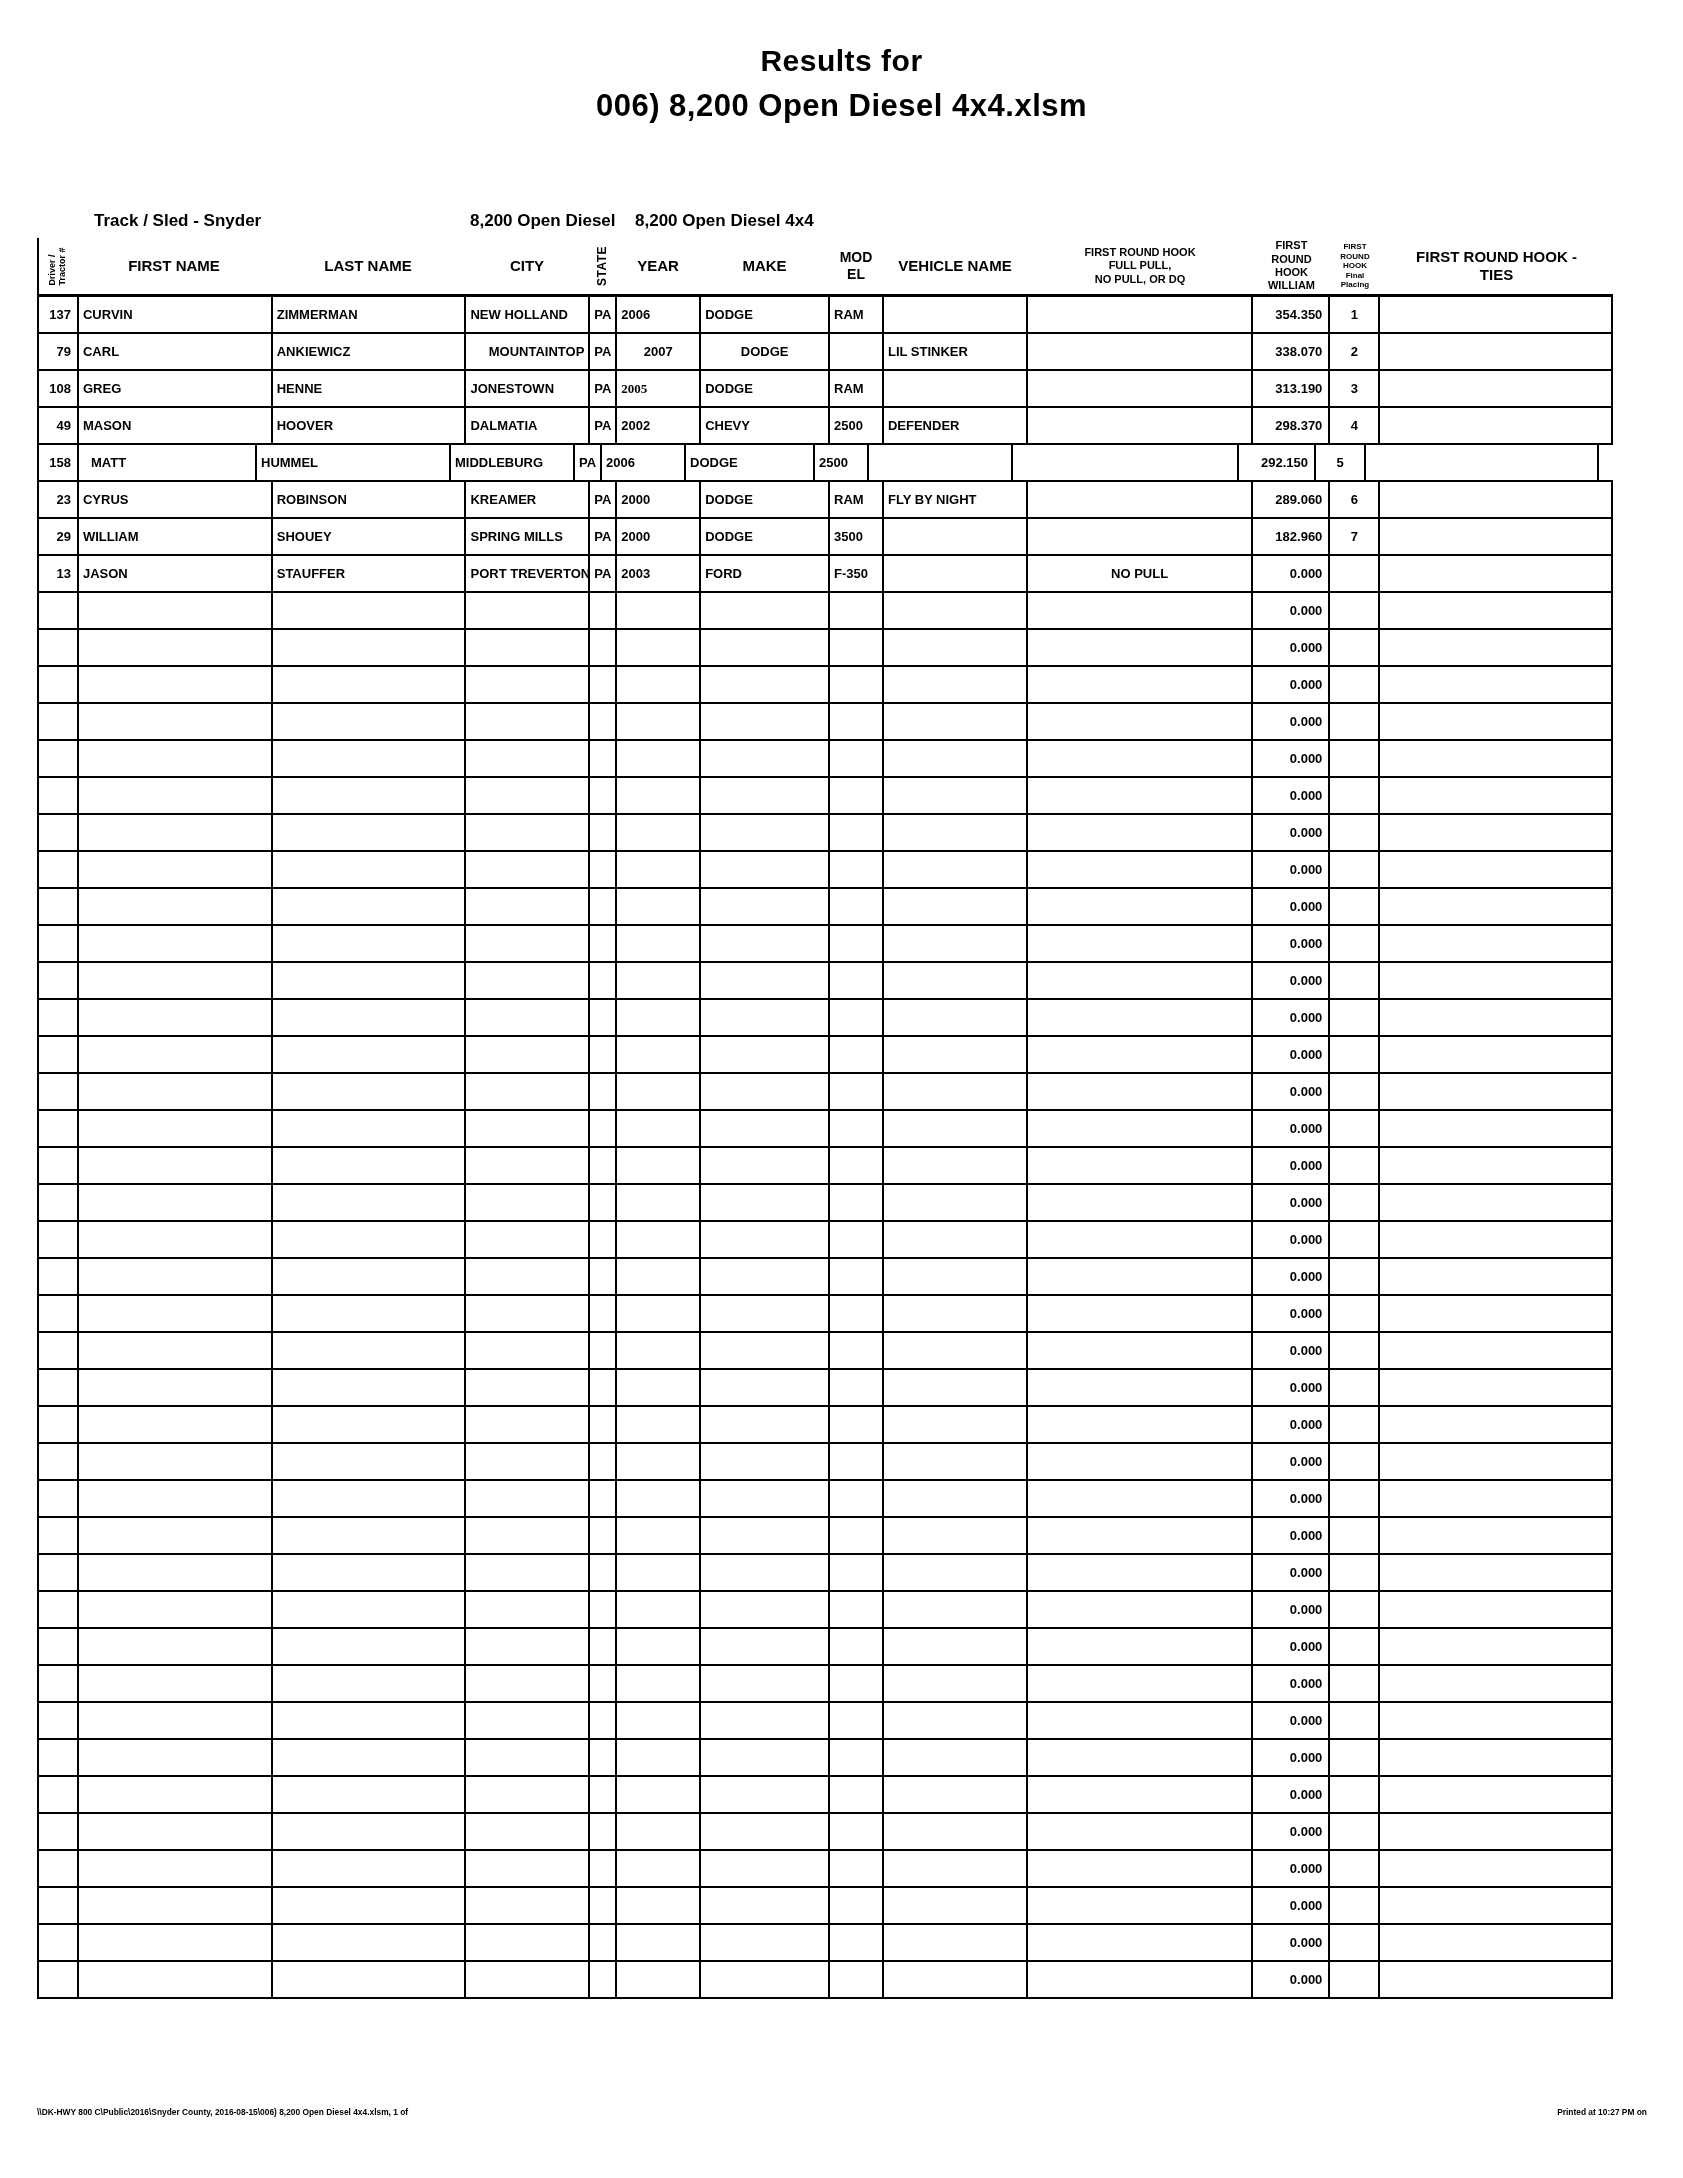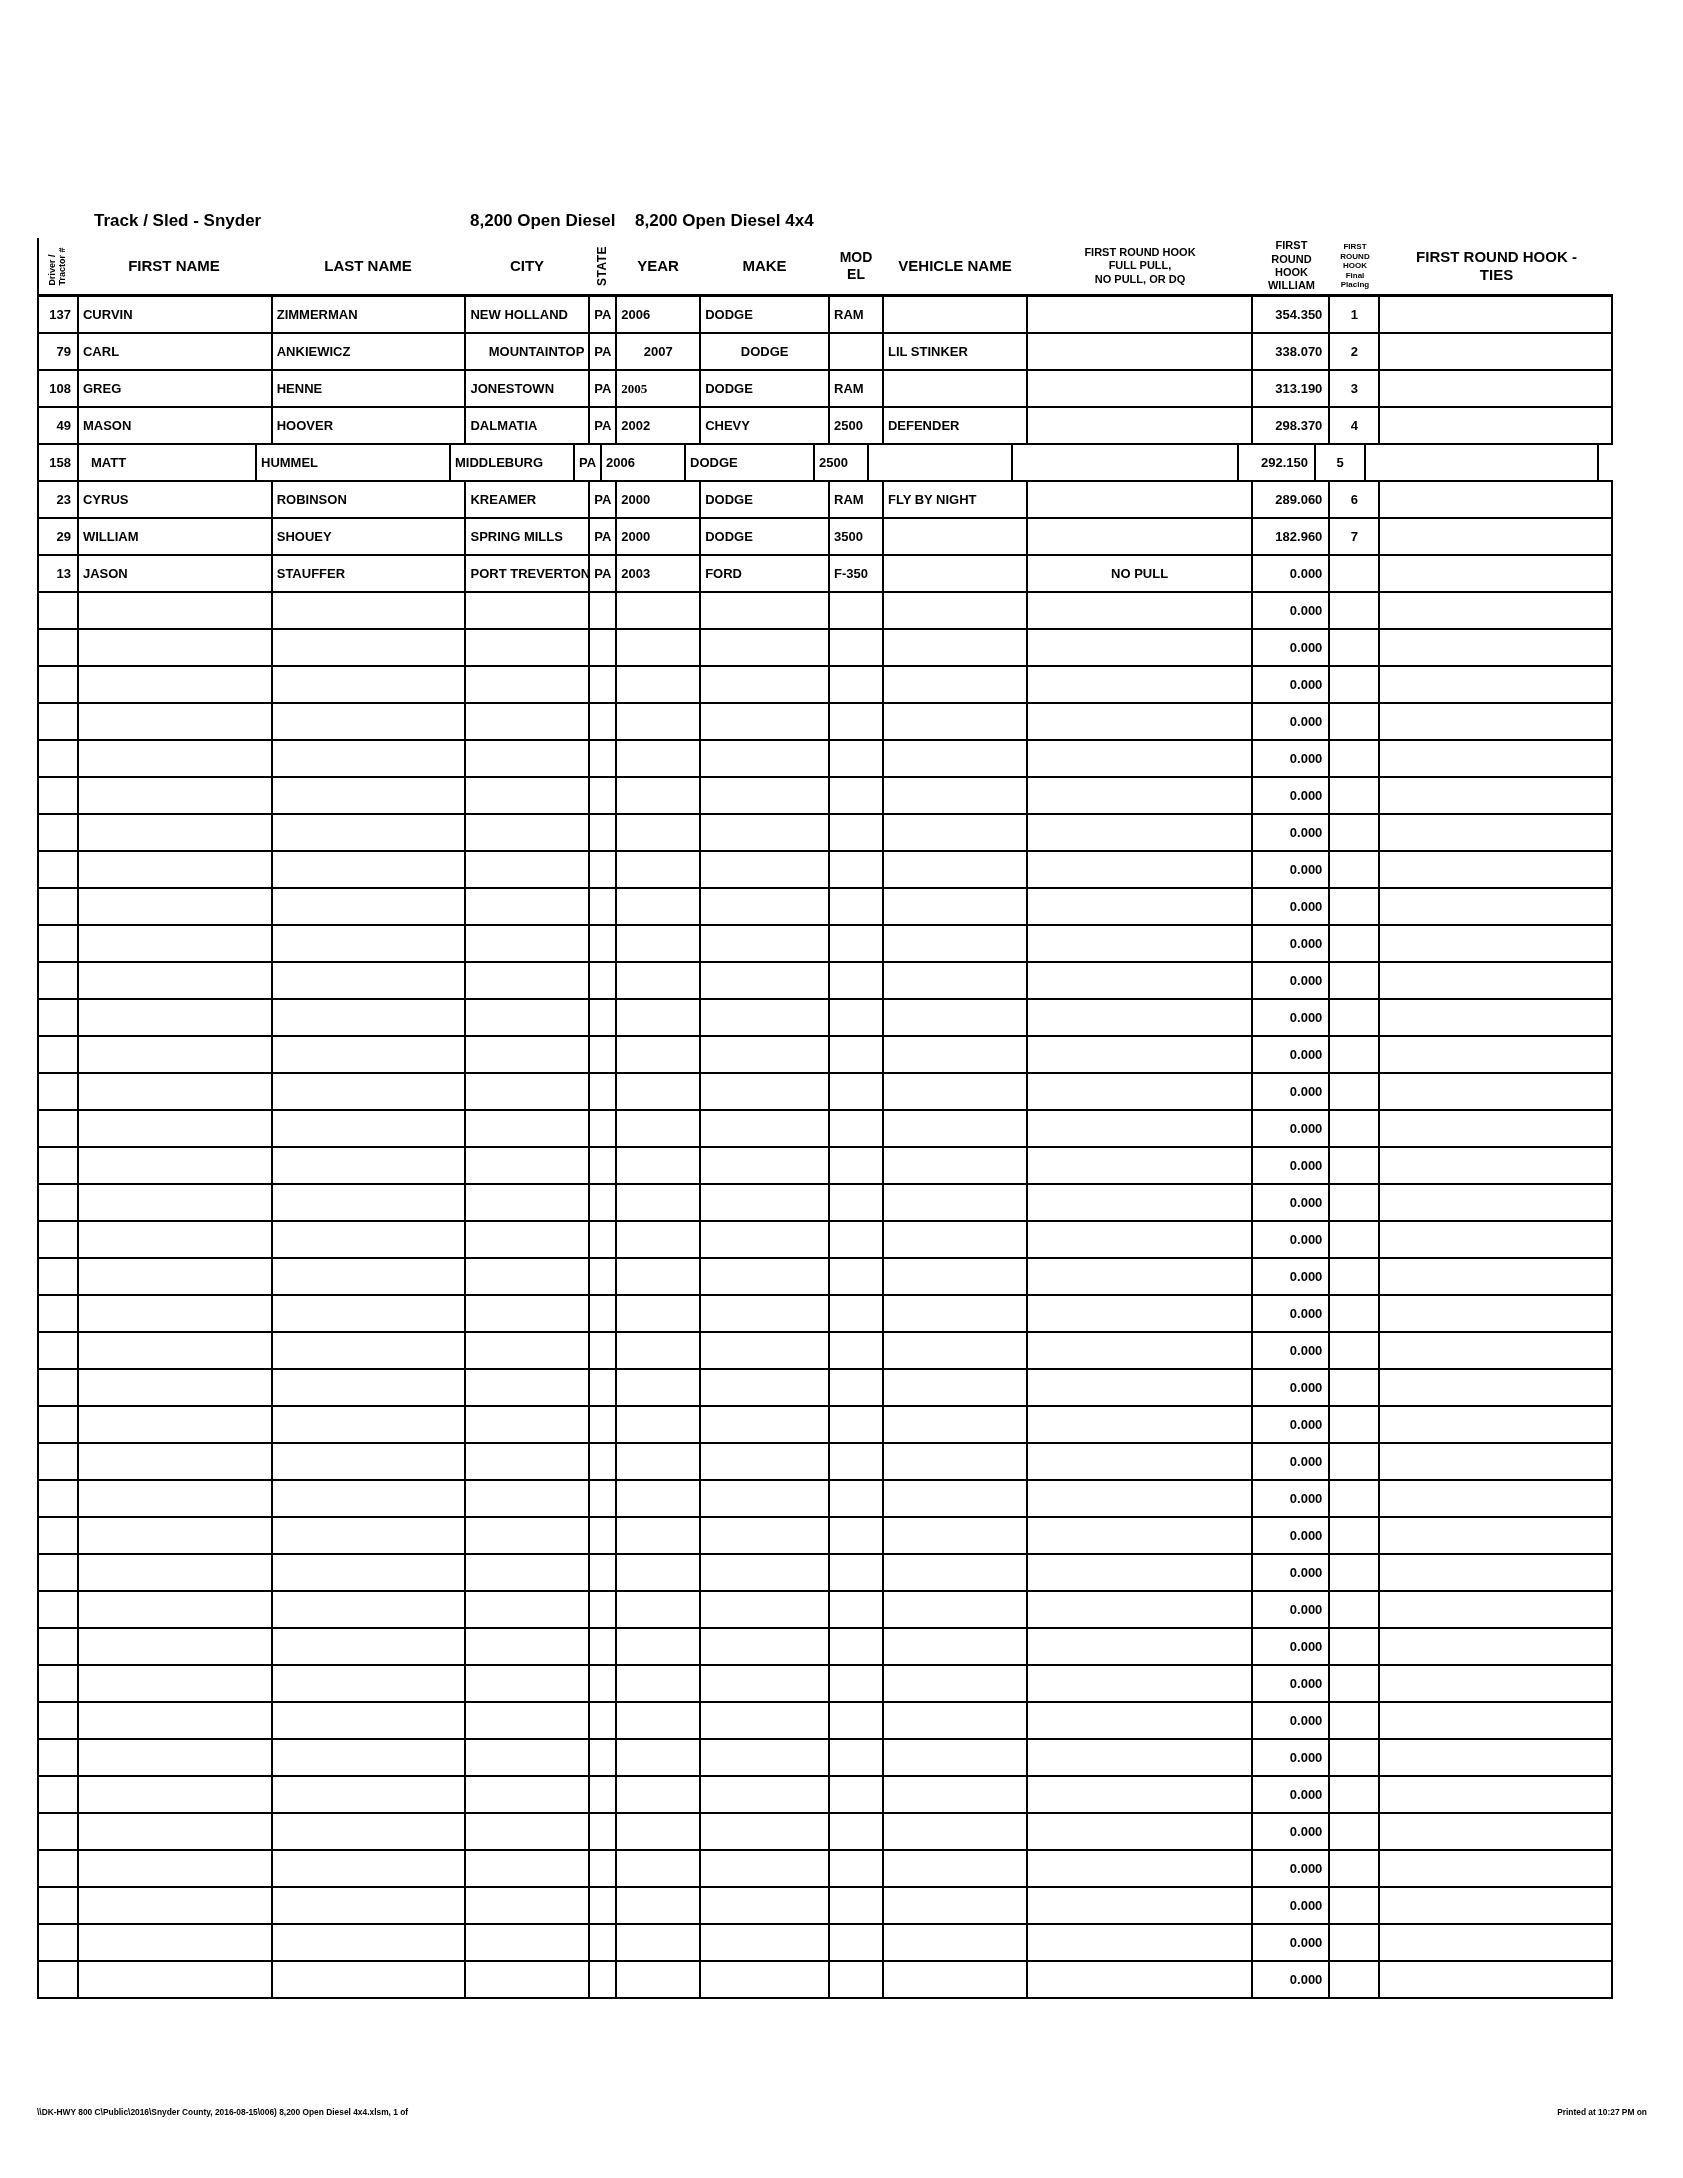--- a/index.html
+++ b/index.html
@@ -39,20 +39,22 @@
   .tcell.col-num      { padding-right:6px; }
   .tcell.col-distance { padding-right:6px; }
 
   .footer-path { position:absolute; top:2107px; left:37px; font-size:8.4px; font-weight:700; white-space:nowrap; }
   .footer-printed { position:absolute; top:2107px; right:36px; font-size:8.4px; font-weight:700; white-space:nowrap; }
 </style>
 </head>
 <body>
 
 <div class="title-block">
+  <div class="title-line1">Results for</div>
+  <div class="title-line2">006) 8,200 Open Diesel 4x4.xlsm</div>
 </div>
 
 <div class="meta-track">Track / Sled - Snyder</div>
 <div class="meta-class">8,200 Open Diesel</div>
 <div class="meta-class2">8,200 Open Diesel 4x4</div>
 
 <div class="results-table">
   <div class="thead" id="thead">
       <div class="header-cell vertical-small" style="width: 40px;">
         <div class="vtext">

